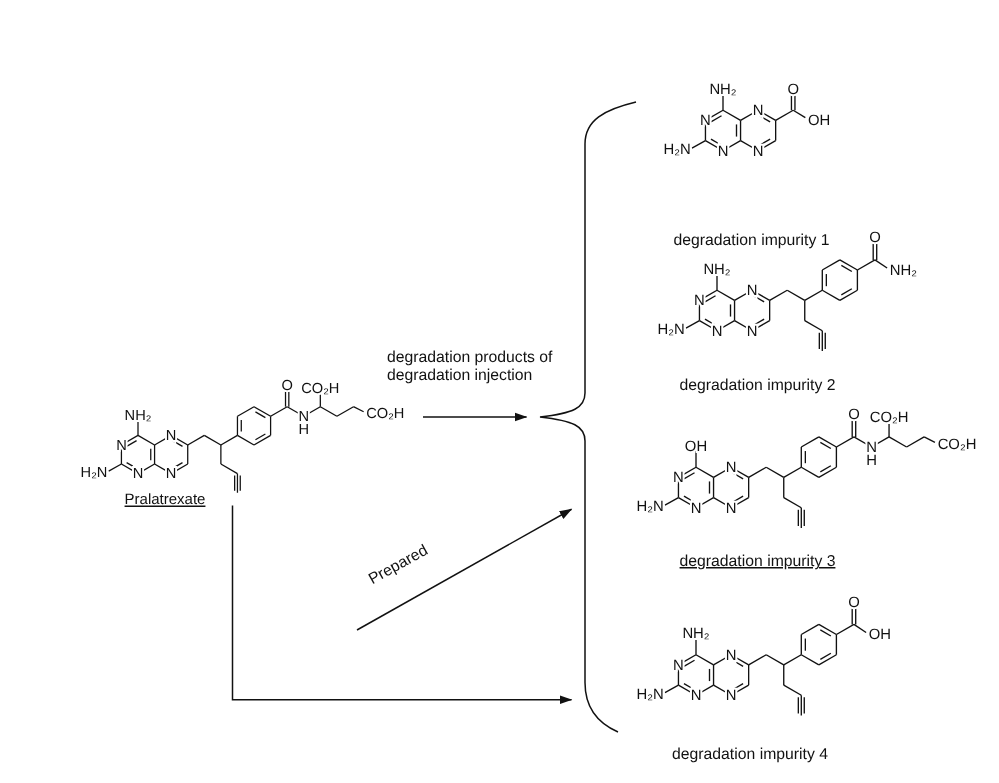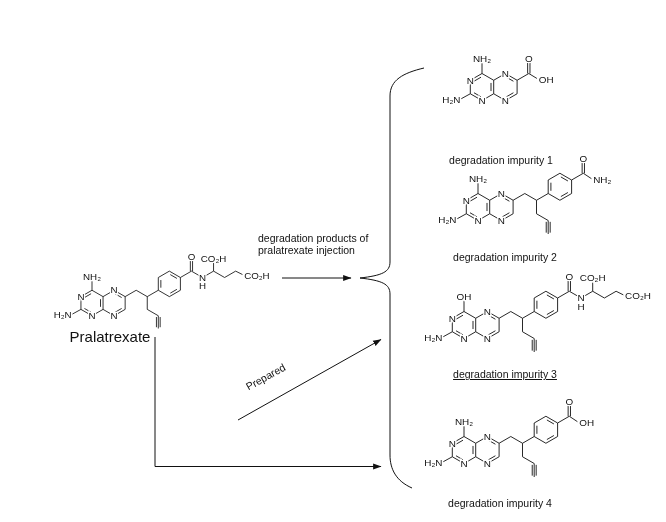--- a/index.html
+++ b/index.html
@@ -10,21 +10,21 @@
   #scheme-svg{position:absolute;left:0;top:0;}
   #scheme-svg line{stroke:#111;stroke-width:1;}
   #scheme-svg path{stroke:#111;stroke-width:1;fill:none;}
   #scheme-svg marker path{fill:#111;stroke:none;}
   .atom{
     fill:#111;stroke:#ffffff;stroke-width:3px;paint-order:stroke;
     font-family:"Liberation Sans","DejaVu Sans",sans-serif;
   }
   .txt{position:absolute;font-size:10.5px;line-height:11.5px;color:#111;white-space:nowrap;}
   .caption{position:absolute;font-size:10.5px;color:#111;white-space:nowrap;transform:translateX(-50%);}
-  .caption.big{font-size:15px;}
+  .caption.big{font-size:10px;text-decoration:underline;}
   .rot{transform-origin:left center;transform:rotate(-29deg);}
 </style>
 </head>
 <body>
 
 <div id="canvas">
 
   <svg id="scheme-svg" width="666" height="522" viewBox="0 0 666 522">
     <defs>
       <marker id="arrowhead" viewBox="0 0 10 8" refX="9" refY="4" markerWidth="9" markerHeight="7" orient="auto-start-reverse">
@@ -281,21 +281,21 @@
         <text x="26" y="18.6" text-anchor="middle" class="atom">N</text>
         <text x="-24" y="17.6" text-anchor="end" class="atom">H₂N</text>
         <text x="0" y="-27.4" text-anchor="middle" class="atom">NH₂</text>
         <text x="117" y="-50.4" text-anchor="middle" class="atom">O</text>
         <text x="128" y="-26.4" text-anchor="start" class="atom">OH</text>
       </g>
     </svg>
 
   <div class="txt" style="left:258px;top:233px;">
     <div>degradation products of</div>
-    <div>pralatrexate injection</div>
+    <div>degradation injection</div>
   </div>
 
   <div class="txt rot" style="left:247px;top:382px;">Prepared</div>
 
 
   <div class="caption big" style="left:110px;top:328px;">Pralatrexate</div>
   <div class="caption" style="left:501px;top:122px;margin-top:32px;">degradation impurity 1</div>
   <div class="caption" style="left:505px;top:251px;">degradation impurity 2</div>
   <div class="caption" style="left:505px;top:368px;text-decoration:underline;">degradation impurity 3</div>
   <div class="caption" style="left:500px;top:497px;text-align:right;">degradation impurity 4</div>

